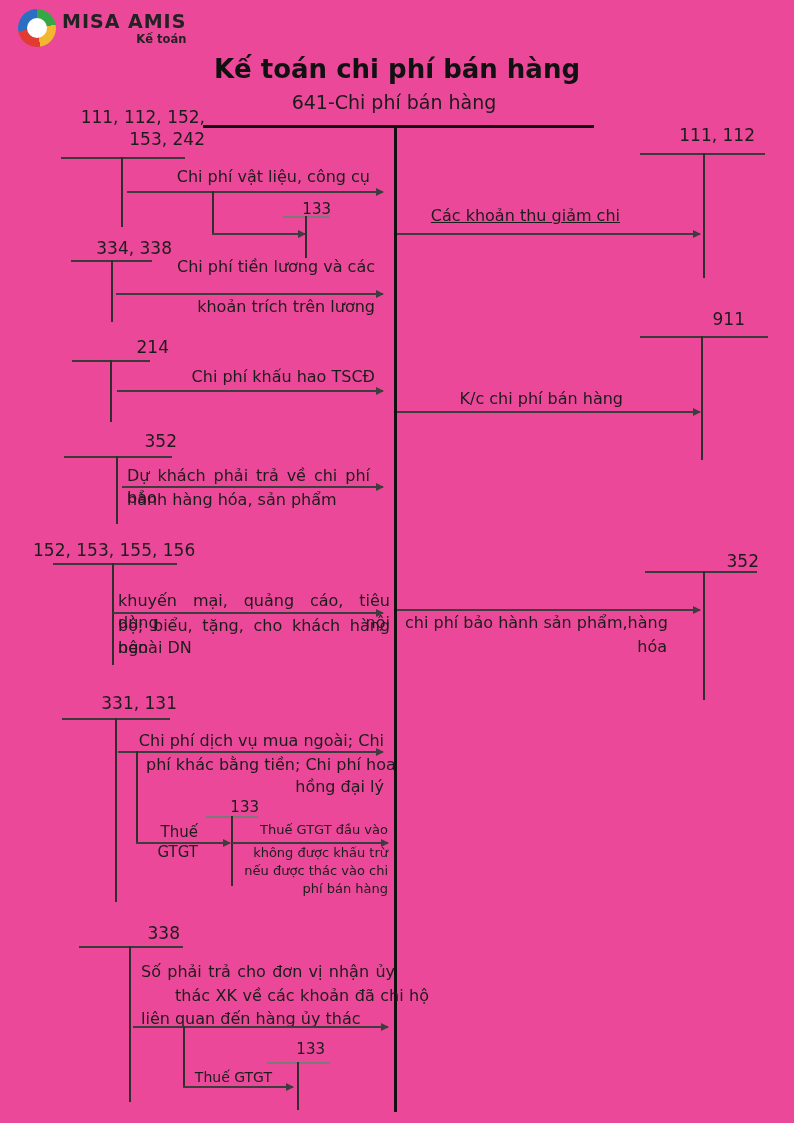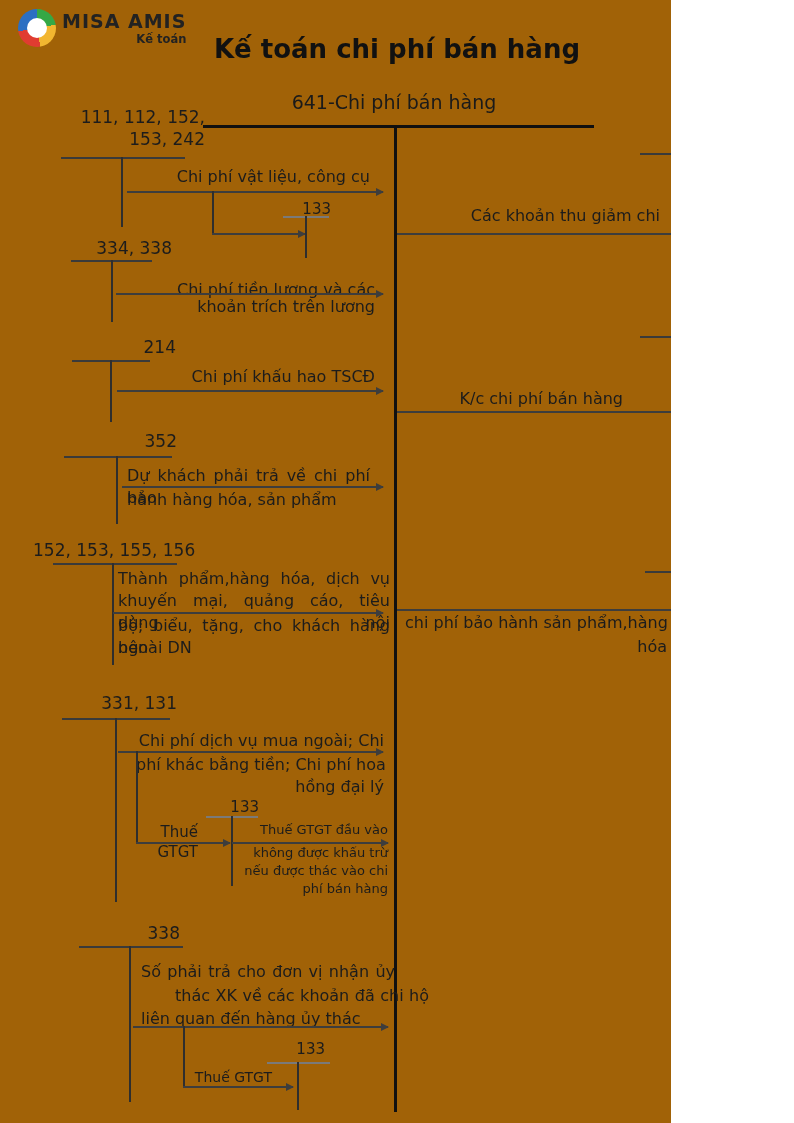--- a/index.html
+++ b/index.html
@@ -1,37 +1,37 @@
 <!DOCTYPE html>
 <html><head>
 <meta charset="utf-8">
 <style>
   html,body{margin:0;padding:0;background:#ffffff;}
   #canvas{
-    position:relative;width:671px;height:1123px;background:#a16207;overflow:hidden;
+    position:relative;width:794px;height:1123px;background:#ec4899;overflow:hidden;
     font-family:"DejaVu Sans","Liberation Sans",sans-serif;color:#1c1c1c;
   }
   
   .hl{position:absolute;height:2px;background:#3a3a3a;}
   .vl{position:absolute;width:2px;background:#2e2e2e;}
   .thin{width:1.5px;}
   .gray{background:#7a7a7a;}
   .central{background:#101010;}
   
   .arrow{position:absolute;height:2px;background:#3d3d3d;}
   .arrow::after{content:"";position:absolute;right:-1px;top:-3px;width:0;height:0;
     border-left:8px solid #3d3d3d;border-top:4px solid transparent;border-bottom:4px solid transparent;}
   
   .lbl{position:absolute;font-size:16px;line-height:22px;white-space:nowrap;color:#1c1c1c;}
   .center{text-align:right;}
   .just{white-space:normal;text-align:justify;text-align-last:justify;}
   .acct{font-size:17px;}
   .small{font-size:15px;}
   .tiny{font-size:13px;line-height:18px;}
-  .pagetitle{position:absolute;left:0;top:34px;width:794px;text-align:center;
+  .pagetitle{position:absolute;left:0;top:54px;width:794px;text-align:center;
     font-size:26px;font-weight:700;color:#111;}
   .subtitle{position:absolute;left:197px;top:91px;width:394px;text-align:center;
     font-size:19px;color:#1a1a1a;}
   
   .logo{position:absolute;left:18px;top:9px;display:flex;align-items:flex-start;}
   .logo-mark{width:38px;height:38px;border-radius:50%;position:relative;
     background:conic-gradient(from 0deg,#35a845 0deg 80deg,#f2b630 80deg 170deg,#e03c31 170deg 260deg,#2b6fc2 260deg 360deg);}
   .logo-mark::after{content:"";position:absolute;left:9px;top:9px;width:20px;height:20px;border-radius:50%;background:#fff;}
   .logo-text{margin-left:6px;display:flex;flex-direction:column;align-items:flex-end;}
   .logo-brand{font-size:19px;font-weight:700;letter-spacing:1px;color:#222;line-height:24px;}
@@ -69,64 +69,63 @@
   <div class="arrow" style="left:212px;top:233px;width:93px;"></div>
 
   <div class="lbl small center" style="left:281px;top:198px;width:50px;">133</div>
   <div class="hl gray" style="left:283px;top:216px;width:46px;"></div>
   <div class="vl thin" style="left:305px;top:216px;height:42px;"></div>
 
   <div class="lbl acct center" style="left:52px;top:237px;width:120px;">334, 338</div>
   <div class="hl" style="left:71px;top:260px;width:81px;"></div>
   <div class="vl" style="left:111px;top:260px;height:62px;"></div>
 
-  <div class="lbl center" style="left:130px;top:279px;width:245px;">Chi phí tiền lương và các</div>
+  <div class="lbl center" style="left:130px;top:256px;width:245px;">Chi phí tiền lương và các</div>
   <div class="arrow" style="left:116px;top:293px;width:267px;"></div>
   <div class="lbl center" style="left:130px;top:296px;width:245px;">khoản trích trên lương</div>
 
-  <div class="lbl acct center" style="left:56px;top:336px;width:120px;">214</div>
+  <div class="lbl acct center" style="left:49px;top:336px;width:120px;">214</div>
   <div class="hl" style="left:72px;top:360px;width:78px;"></div>
   <div class="vl" style="left:110px;top:360px;height:62px;"></div>
 
   <div class="lbl center" style="left:130px;top:366px;width:245px;">Chi phí khấu hao TSCĐ</div>
   <div class="arrow" style="left:117px;top:390px;width:266px;"></div>
 
   <div class="lbl acct center" style="left:57px;top:430px;width:120px;">352</div>
   <div class="hl" style="left:64px;top:456px;width:108px;"></div>
   <div class="vl" style="left:116px;top:456px;height:68px;"></div>
 
   <div class="lbl just" style="left:127px;top:465px;width:243px;">Dự khách phải trả về chi phí bảo</div>
   <div class="arrow" style="left:122px;top:486px;width:261px;"></div>
   <div class="lbl" style="left:127px;top:489px;width:243px;">hành hàng hóa, sản phẩm</div>
 
   <div class="lbl acct center" style="left:33px;top:539px;width:162px;">152, 153, 155, 156</div>
   <div class="hl" style="left:53px;top:563px;width:124px;"></div>
   <div class="vl" style="left:112px;top:563px;height:102px;"></div>
 
-  <div class="lbl just" style="left:118px;top:568px;width:272px;">Thành phẩm,hàng hóa, dịch vụ</div>
   <div class="lbl just" style="left:118px;top:590px;width:272px;">khuyến mại, quảng cáo, tiêu dùng nội</div>
   <div class="arrow" style="left:113px;top:612px;width:270px;"></div>
   <div class="lbl just" style="left:118px;top:615px;width:272px;">bộ; biểu, tặng, cho khách hàng bên</div>
   <div class="lbl" style="left:118px;top:637px;width:272px;">ngoài DN</div>
 
   <div class="lbl acct center" style="left:649px;top:550px;width:110px;">352</div>
   <div class="hl" style="left:645px;top:571px;width:112px;"></div>
   <div class="vl" style="left:703px;top:571px;height:129px;"></div>
 
   <div class="arrow" style="left:397px;top:609px;width:303px;"></div>
   <div class="lbl center" style="left:405px;top:612px;width:262px;">chi phí bảo hành sản phẩm,hàng</div>
   <div class="lbl center" style="left:405px;top:636px;width:262px;">hóa</div>
 
   <div class="lbl acct center" style="left:57px;top:692px;width:120px;">331, 131</div>
   <div class="hl" style="left:62px;top:718px;width:108px;"></div>
   <div class="vl" style="left:115px;top:718px;height:184px;"></div>
 
   <div class="lbl center" style="left:136px;top:730px;width:248px;">Chi phí dịch vụ mua ngoài; Chi</div>
   <div class="arrow" style="left:118px;top:751px;width:265px;"></div>
-  <div class="lbl center" style="left:136px;top:754px;width:248px;">phí khác bằng tiền; Chi phí hoa</div>
+  <div class="lbl center" style="left:136px;top:754px;width:248px;padding-left:10px;">phí khác bằng tiền; Chi phí hoa</div>
   <div class="lbl center" style="left:136px;top:776px;width:248px;">hồng đại lý</div>
 
   <div class="vl thin" style="left:136px;top:751px;height:93px;"></div>
   <div class="arrow" style="left:136px;top:842px;width:94px;"></div>
   <div class="lbl small center" style="left:148px;top:822px;width:50px;line-height:20px;">Thuế</div>
   <div class="lbl small center" style="left:148px;top:842px;width:50px;line-height:20px;">GTGT</div>
 
   <div class="lbl small center" style="left:207px;top:796px;width:52px;">133</div>
   <div class="hl gray" style="left:206px;top:816px;width:52px;"></div>
   <div class="vl thin" style="left:231px;top:816px;height:70px;"></div>
@@ -151,21 +150,21 @@
   <div class="lbl small center" style="left:192px;top:1066px;width:80px;font-size:14px;">Thuế GTGT</div>
 
   <div class="lbl small center" style="left:273px;top:1038px;width:52px;">133</div>
   <div class="hl gray" style="left:267px;top:1062px;width:63px;"></div>
   <div class="vl thin" style="left:297px;top:1062px;height:48px;"></div>
 
   <div class="lbl acct center" style="left:645px;top:124px;width:110px;">111, 112</div>
   <div class="hl" style="left:640px;top:153px;width:125px;"></div>
   <div class="vl" style="left:703px;top:153px;height:125px;"></div>
 
-  <div class="lbl center" style="left:420px;top:205px;width:240px;">Các khoản thu giảm chi</div>
+  <div class="lbl center" style="left:380px;top:205px;width:240px;text-decoration:underline;">Các khoản thu giảm chi</div>
   <div class="arrow" style="left:397px;top:233px;width:303px;"></div>
 
   <div class="lbl acct center" style="left:650px;top:308px;width:95px;">911</div>
   <div class="hl" style="left:640px;top:336px;width:128px;"></div>
   <div class="vl" style="left:701px;top:336px;height:124px;"></div>
 
   <div class="lbl center" style="left:403px;top:388px;width:220px;">K/c chi phí bán hàng</div>
   <div class="arrow" style="left:397px;top:411px;width:303px;"></div>
 
 </div>

